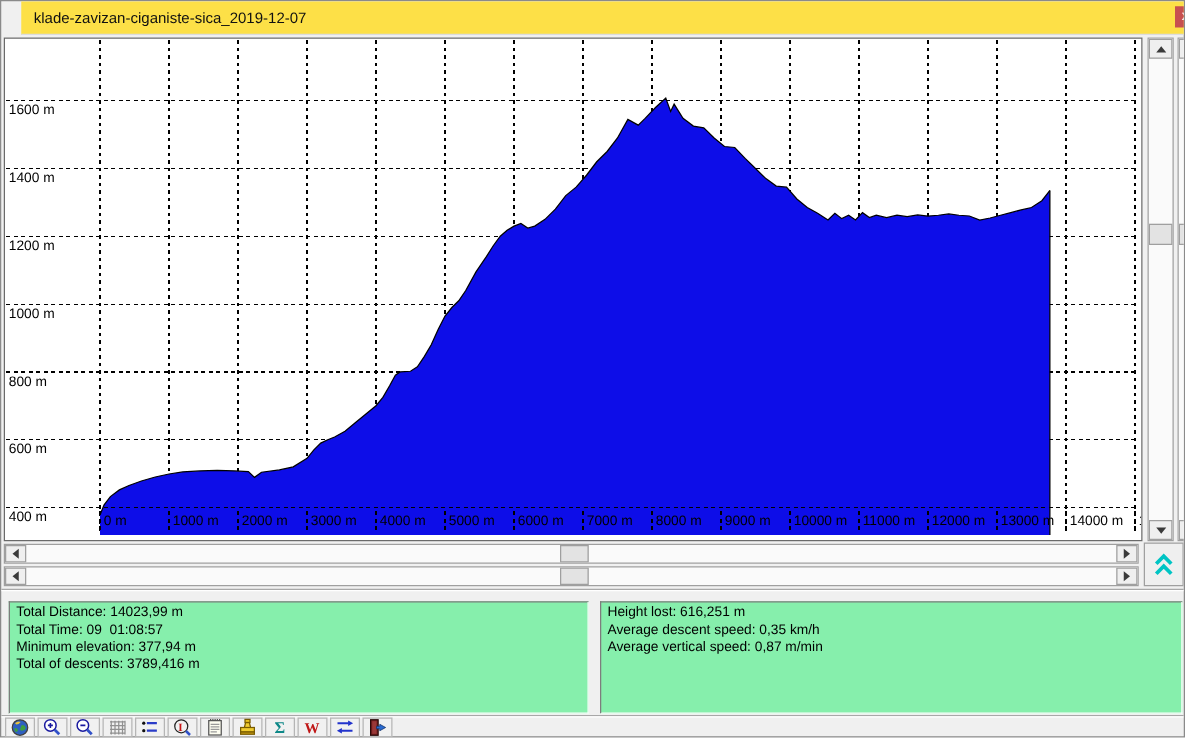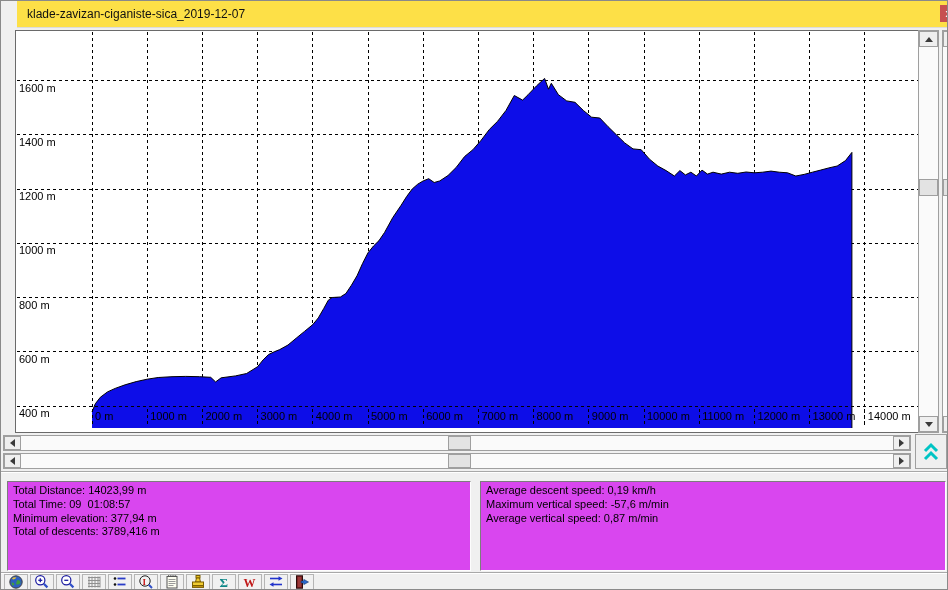--- a/index.html
+++ b/index.html
@@ -7,21 +7,21 @@
     position:relative; width:948px; height:590px; overflow:hidden;
     background:#f0f0f0; border:1px solid #8a8a8a; box-sizing:border-box;
     font-family:"Liberation Sans", sans-serif; color:#000;
   }
   
   .titlebar{position:absolute;left:16px;top:0;width:100%;height:26px;background:#fde047;border-bottom:1px solid #dcdcdc;}
   .titlebar .title{position:absolute;left:10px;top:6px;font-size:12px;color:#111;}
   .closebtn{position:absolute;left:923px;top:4px;width:17px;height:17px;background:#c75050;display:flex;align-items:center;justify-content:center;cursor:default;}
   .closebtn span{color:#fff;font-size:11px;font-weight:bold;line-height:11px;}
   
-  .chart-panel{position:absolute;left:14px;top:29px;width:911px;height:403px;background:#fff;border:1px solid #6a6a6a;box-sizing:border-box;overflow:hidden;}
+  .chart-panel{position:absolute;left:2px;top:29px;width:911px;height:403px;background:#fff;border:1px solid #6a6a6a;box-sizing:border-box;overflow:hidden;}
   .chart-panel svg{display:block;}
   .grid{stroke:#000;stroke-width:1;stroke-dasharray:3 3;shape-rendering:crispEdges;}
   .tick{font-family:"Liberation Sans",sans-serif;font-size:11px;fill:#000;}
   
   .sb{position:absolute;background:#fafafa;border:1px solid #9f9f9f;box-sizing:border-box;}
   .sbtn{position:absolute;background:#efefef;border:1px solid #9f9f9f;box-sizing:border-box;display:flex;align-items:center;justify-content:center;}
   .thumb{position:absolute;background:#e3e3e3;border:1px solid #9f9f9f;box-sizing:border-box;}
   .tri{width:0;height:0;display:block;}
   .tri-up{border-left:4px solid transparent;border-right:4px solid transparent;border-bottom:5px solid #3a3a3a;}
   .tri-down{border-left:4px solid transparent;border-right:4px solid transparent;border-top:5px solid #3a3a3a;}
@@ -33,21 +33,21 @@
   .sb-v .down{bottom:0;}
   .sb-v .thumb{left:0;width:19px;height:17px;top:148px;}
   .sb-h{left:2px;width:908px;height:16px;}
   .sb-h .sbtn{top:0;width:17px;height:14px;}
   .sb-h .left{left:0;}
   .sb-h .right{right:0;}
   .sb-h .thumb{top:0;height:14px;left:444px;width:23px;}
   .chevbtn{position:absolute;left:914px;top:433px;width:32px;height:35px;background:#efefef;border:1px solid #9f9f9f;box-sizing:border-box;display:flex;align-items:center;justify-content:center;}
   
   .divider{position:absolute;left:0;width:100%;height:2px;border-top:1px solid #a8a8a8;border-bottom:1px solid #ffffff;box-sizing:border-box;}
-  .statbox{position:absolute;top:480px;height:90px;background:#d946ef;border:1px solid;border-color:#7d7d7d #fdfdfd #fdfdfd #7d7d7d;box-sizing:border-box;padding:2px 5px;}
+  .statbox{position:absolute;top:480px;height:90px;background:#86efac;border:1px solid;border-color:#7d7d7d #fdfdfd #fdfdfd #7d7d7d;box-sizing:border-box;padding:2px 5px;}
   .statbox .stat-line{font-size:11px;line-height:13.8px;white-space:pre;}
   .stats-left{left:6px;width:464px;}
   .stats-right{left:479px;width:466px;}
   
   .toolbar{position:absolute;left:3px;top:573px;height:17px;display:flex;gap:2px;}
   .tbtn{width:24px;height:16px;background:#f1f1f1;border:1px solid #b5b5b5;box-sizing:border-box;display:flex;align-items:center;justify-content:center;}
   .tbtn svg{display:block;}
 </style>
 </head>
 <body>
@@ -175,22 +175,22 @@
 
   <div class="divider" style="top:470px;"></div>
 
   <div class="statbox stats-left">
     <div class="stat-line">Total Distance: 14023,99 m</div>
     <div class="stat-line">Total Time: 09  01:08:57</div>
     <div class="stat-line">Minimum elevation: 377,94 m</div>
     <div class="stat-line">Total of descents: 3789,416 m</div>
   </div>
   <div class="statbox stats-right">
-    <div class="stat-line">Average descent speed: 0,19 km/h</div>
-    <div class="stat-line">Maximum vertical speed: -57,6 m/min</div>
+    <div class="stat-line">Height lost: 616,251 m</div>
+    <div class="stat-line">Average descent speed: 0,35 km/h</div>
     <div class="stat-line">Average vertical speed: 0,87 m/min</div>
   </div>
 
   <div class="divider" style="top:571px;"></div>
 
   <div class="toolbar">
       <div class="tbtn">
         <svg width="16" height="16" viewBox="0 0 16 16">
           <circle cx="8" cy="8" r="6.2" fill="#2e5fc0" stroke="#404040"></circle>
           <path d="M4 4.5 Q6 2.5 8.5 3.5 Q7 5.5 5 5.5 Z" fill="#e8c23a"></path>

